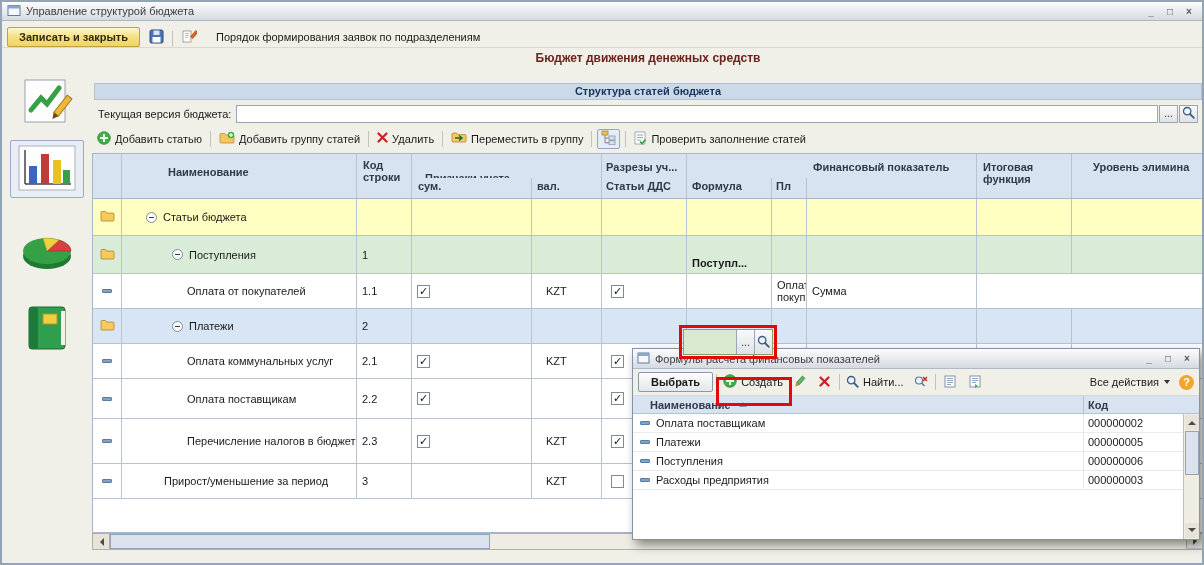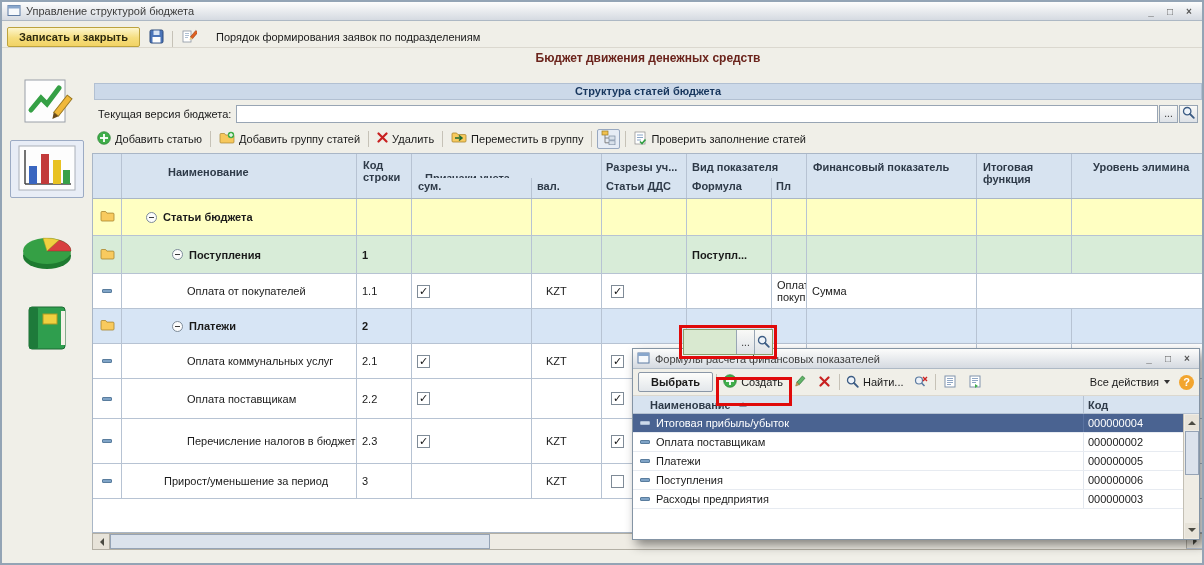--- a/index.html
+++ b/index.html
@@ -43,27 +43,27 @@
 .h-frm{grid-column:7;grid-row:2;padding:2px 0 0 5px}
 .h-pl{grid-column:8;grid-row:2;padding:2px 0 8px 4px}
 .h-fin{grid-column:9;grid-row:1/3;padding:7px 0 0 6px}
 .h-tot{grid-column:10;grid-row:1/3;padding:7px 0 0 6px;white-space:normal;line-height:12px}
 .h-eli{grid-column:11;grid-row:1/3;padding:7px 0 0 21px;border-right:none}
 .r{display:grid;grid-template-columns:var(--cols);border-bottom:1px solid #b7c3d3}
 .c{border-right:1px solid #b7c3d3;height:100%;display:flex;align-items:center;overflow:hidden;padding-left:5px}
 .c.ci{justify-content:center;padding-left:0}
 .c:last-child{border-right:none}
 .yellow{background:#ffffc2}.green{background:#d8ecd8}.blue{background:#d7e5f5}
-.b{font-weight:bold}
+.b{font-weight:normal}
 .exp{flex:none;width:11px;height:11px;border:1px solid #7d8b99;border-radius:50%;background:#fcfcfc;position:relative;margin-right:6px}
 .exp::after{content:"";position:absolute;left:2px;right:2px;top:4px;height:1px;background:#3a3a3a}
 .lvl1{padding-left:24px}.lvl2{padding-left:50px}.lvl3{padding-left:65px}.lvl2t{padding-left:42px}
 .namewrap{white-space:normal;line-height:13px}
 .cb{flex:none;width:13px;height:13px;background:#fff;border:1px solid #7f8b97;display:flex;align-items:center;justify-content:center;font-size:11px;line-height:1;color:#111}
-.cbot{align-items:flex-end;padding-bottom:12px;font-weight:bold}
+.cbot{align-items:flex-end;padding-bottom:4px;font-weight:bold}
 .dash{display:inline-block;width:10px;height:4px;background:#7fa3c6;border:1px solid #5a7d9e;border-radius:1px}
 .hscroll{position:absolute;top:531px;left:90px;width:1112px;height:17px;background:#efece4;border:1px solid #b3afa4;display:flex;align-items:center}
 .sbb{width:17px;height:15px;background:#e7e3d9;display:flex;align-items:center;justify-content:center}
 .sbb.l{border-right:1px solid #b3afa4}
 .sbb.r{border-left:1px solid #b3afa4;margin-left:auto}
 .sbthumb{width:380px;height:15px;background:#dbe2ec;border:1px solid #95a3b6}
 .tri-l{width:0;height:0;border:4px solid transparent;border-right-color:#4a4a42;margin-left:-3px}
 .tri-r{width:0;height:0;border:4px solid transparent;border-left-color:#4a4a42;margin-right:-3px}
 .tri-u{width:0;height:0;border:4px solid transparent;border-bottom-color:#4a4a42;margin-top:-3px}
 .tri-d{width:0;height:0;border:4px solid transparent;border-top-color:#4a4a42;margin-bottom:-3px}
@@ -250,21 +250,20 @@
   <div class="grid">
     <div class="ghead">
       <div class="h h-ico"></div>
       <div class="h h-name">Наименование</div>
       <div class="h h-code">Код строки</div>
       <div class="h h-flags">Признаки учета</div>
       <div class="h h-sum">сум.</div>
       <div class="h h-val">вал.</div>
       <div class="h h-slices">Разрезы уч...</div>
       <div class="h h-dds">Статьи ДДС</div>
-      <div class="h h-kind">Вид показателя</div>
       <div class="h h-frm">Формула</div>
       <div class="h h-pl">Пл</div>
       <div class="h h-fin">Финансовый показатель</div>
       <div class="h h-eli">Уровень элимина</div>
       <div class="h h-tot">Итоговая функция</div>
     </div>
 
     <div class="r yellow" style="height:37px">
       <div class="c ci">
           <span><svg width="15" height="12">
@@ -530,28 +529,20 @@
       <span class="help">?</span>
     </div>
     <div class="dlist">
       <div class="dhead">
         <div class="dh1">
             <span>Наименование</span>
             <span class="sort"></span>
           </div>
         <div class="dh2">Код</div>
         <div class="dh3"></div>
-      </div>
-      <div class="drow sel">
-        <div class="drn">
-            <span class="dash"></span>
-            <span>Итоговая прибыль/убыток</span>
-          </div>
-        <div class="drc">000000004</div>
-          <div></div>
       </div>
       <div class="drow">
         <div class="drn">
             <span class="dash"></span>
             <span>Оплата поставщикам</span>
           </div>
         <div class="drc">000000002</div>
           <div></div>
       </div>
       <div class="drow">

